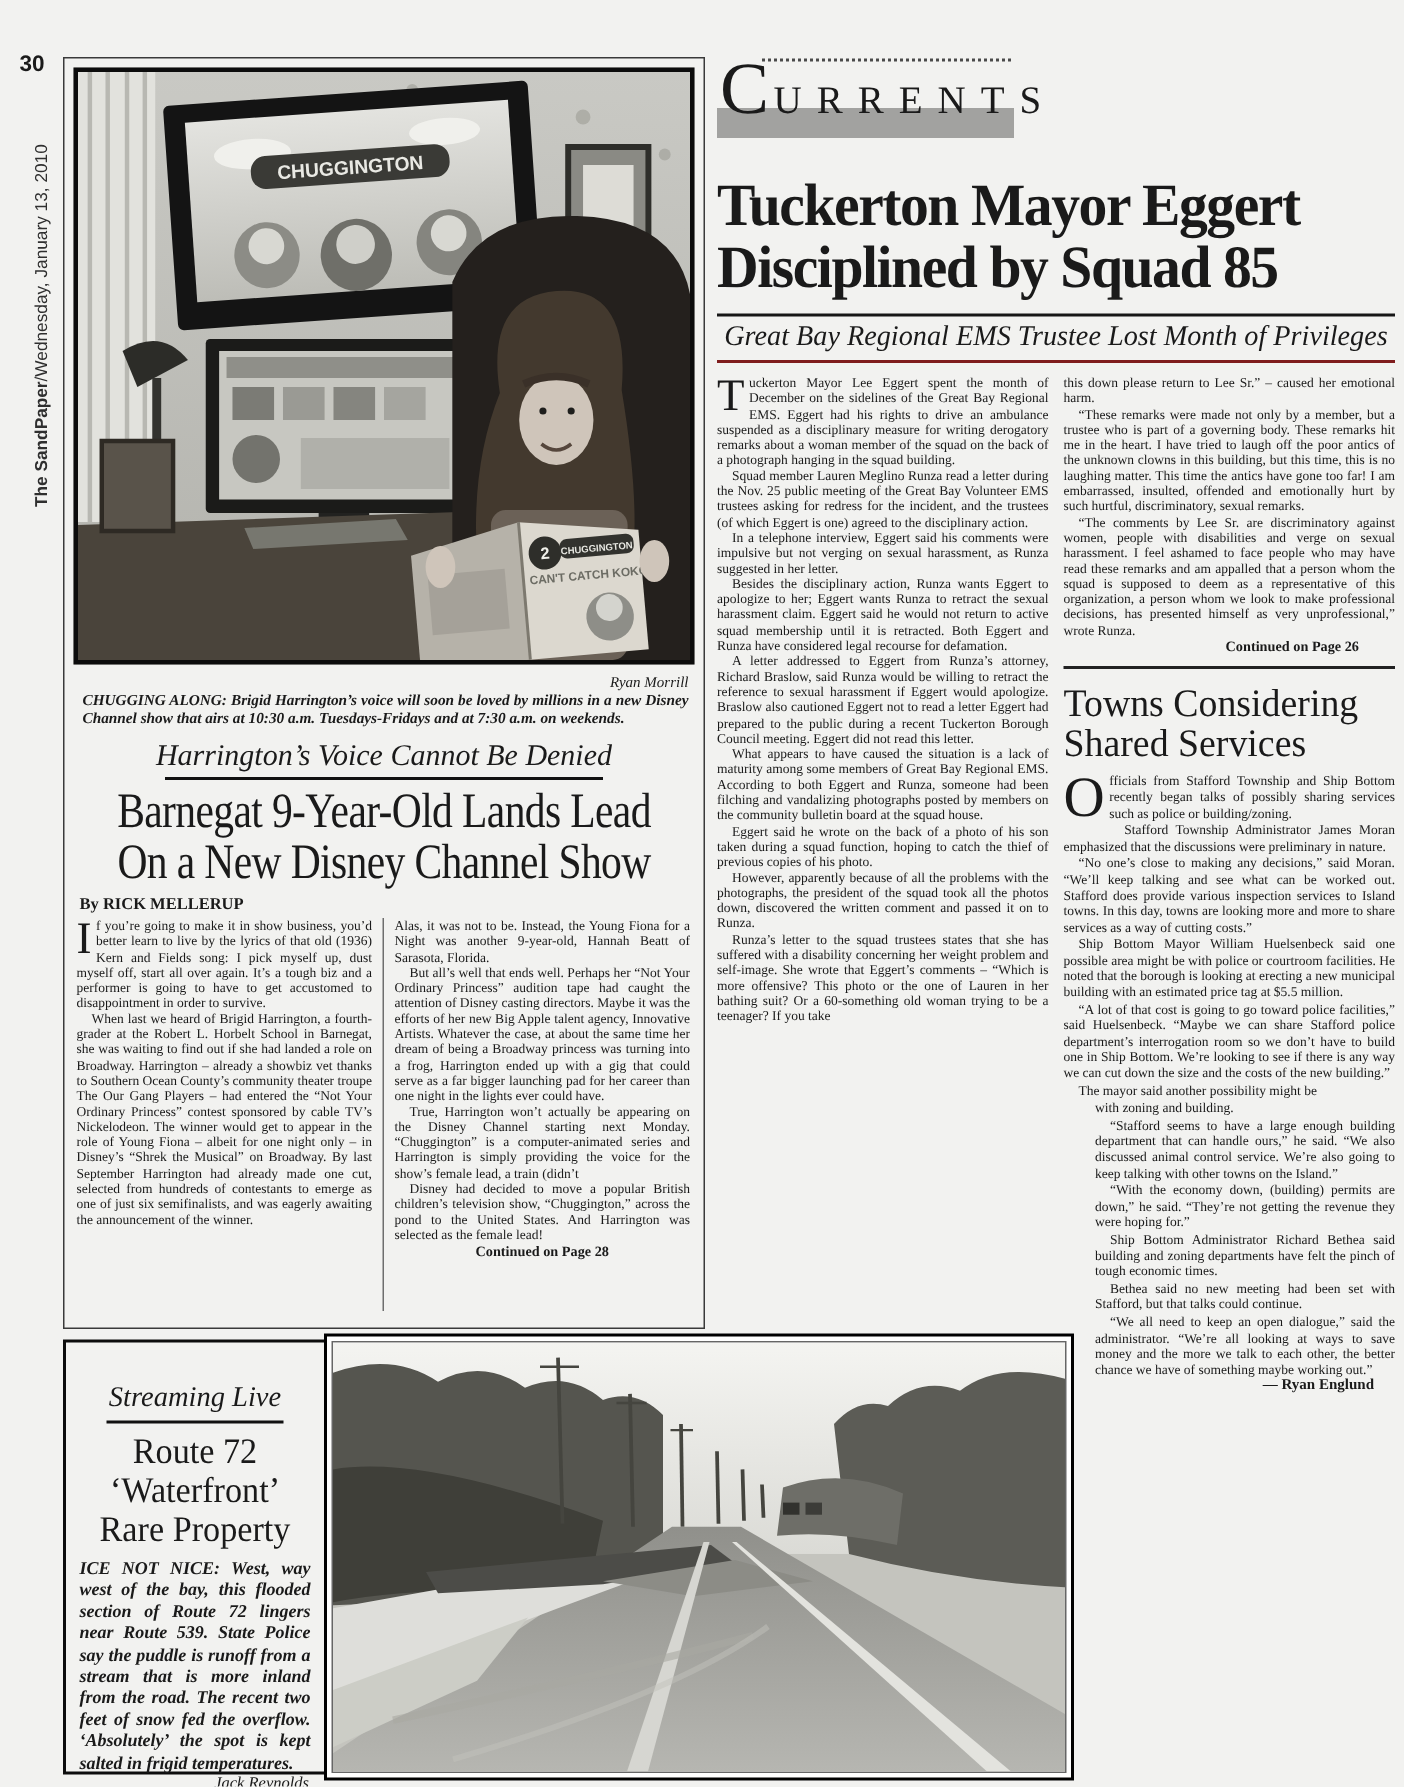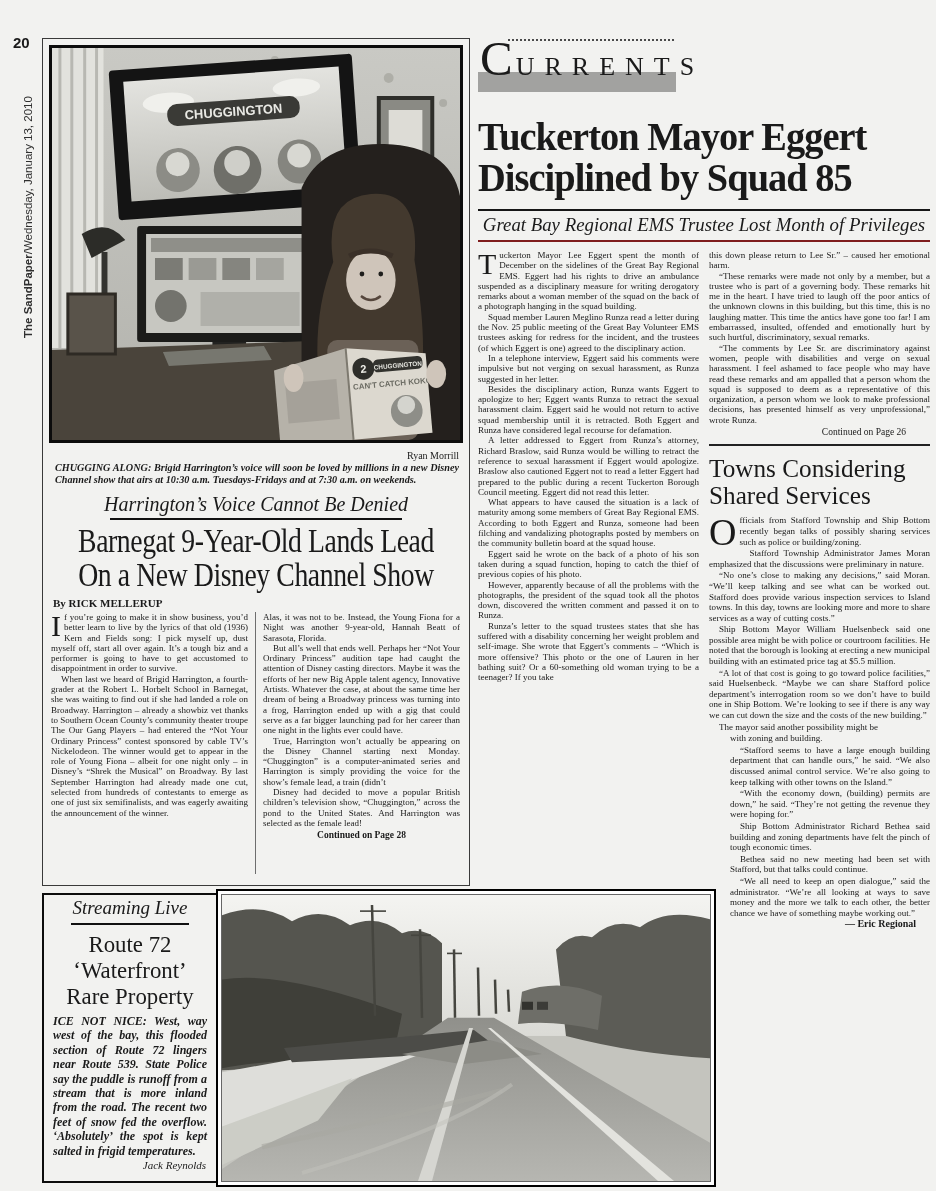--- a/index.html
+++ b/index.html
@@ -13,21 +13,21 @@
     font-weight:bold;font-size:15px;}
   .edition{position:absolute;left:22px;top:338px;width:300px;height:14px;
     transform:rotate(-90deg);transform-origin:0 0;
     font-family:"Liberation Sans",sans-serif;font-size:11.5px;color:#2f2f2f;white-space:nowrap;}
   .edition b{font-weight:bold;}
   
   .leftbox{position:absolute;left:42px;top:38px;width:428px;height:848px;
     border:1px solid #3a3a3a;box-sizing:border-box;}
   .photo-frame{margin:6px;height:398px;border:3px solid #0c0c0c;box-sizing:border-box;background:#bdbdb8;overflow:hidden;}
   .photo-frame svg{display:block;width:100%;height:100%;}
-  .photo-credit{font-size:10px;text-align:right;padding:1px 10px 0 0;}
+  .photo-credit{font-style:italic;font-size:10px;text-align:right;padding:1px 10px 0 0;}
   .photo-caption{font-weight:bold;font-style:italic;font-size:10.2px;line-height:12px;
     text-align:justify;padding:1px 10px 0 12px;}
   .kicker{margin-top:7px;text-align:center;font-style:italic;font-size:20px;line-height:22px;}
   .kicker-rule{width:292px;border-top:2px solid #111;margin:3px auto 4px auto;}
   .d-headline{text-align:center;font-size:33px;line-height:34px;letter-spacing:-.5px;}
   .d-headline .fit{display:block;white-space:nowrap;transform:scaleX(.84);transform-origin:50% 50%;}
   .byline{font-weight:bold;font-size:11px;padding:5px 0 3px 10px;}
   .d-cols{display:flex;padding:0 8px;height:262px;overflow:hidden;}
   .d-col1{width:197px;padding-right:7px;border-right:1px solid #6e6e6e;}
   .d-col2{width:197px;padding-left:7px;}
@@ -46,49 +46,49 @@
   .mast-rest{font-size:26px;letter-spacing:10px;margin-left:3px;}
   .mast-dots{position:absolute;left:30px;top:9px;width:166px;border-top:2px dotted #4a4a4a;z-index:2;}
   .e-headline{margin-top:20px;font-weight:bold;font-size:40px;line-height:41px;letter-spacing:-1px;}
   .e-headline .fit{display:block;white-space:nowrap;transform:scaleX(.96);transform-origin:0 50%;}
   .subhead-wrap{margin-top:11px;border-top:2px solid #161616;border-bottom:2px solid #7f1d1d;
     padding:3px 0 4px 0;text-align:center;}
   .subhead{font-style:italic;font-size:19px;line-height:22px;white-space:nowrap;display:block;transform:scaleX(.99);transform-origin:50% 50%;}
   .e-cols{display:flex;margin-top:8px;}
   .e-colA{width:221px;margin-right:10px;}
   .e-colB{width:221px;}
-  .continued-r{font-weight:normal;font-size:9.5px;text-align:right;padding-right:24px;margin-top:2px;}
+  .continued-r{font-weight:bold;font-size:9.5px;text-align:right;padding-right:24px;margin-top:2px;}
   .rule2{border-top:2px solid #222;margin:7px 0 9px 0;}
   .t-headline{font-size:26px;line-height:27px;}
   .t-headline .fit{display:block;white-space:nowrap;transform:scaleX(.97);transform-origin:0 50%;}
   .towns-body{margin-top:6px;font-size:9px;line-height:10.6px;text-align:justify;}
   .towns-body p{margin:0 0 1px 0;text-indent:10px;}
   .towns-body p.first{text-indent:0;}
   .towns-narrow{margin-left:21px;}
   .t-byline{font-weight:bold;font-size:10px;text-align:right;padding-right:14px;margin-top:1px;}
   
   .streambox{position:absolute;left:42px;top:893px;width:176px;height:290px;
     border:2px solid #0d0d0d;box-sizing:border-box;}
-  .s-kicker{margin-top:2px;text-align:center;font-style:italic;font-size:19px;}
+  .s-kicker{margin-top:26px;text-align:center;font-style:italic;font-size:19px;}
   .s-rule{width:118px;border-top:2px solid #111;margin:4px auto 6px auto;}
   .s-headline{text-align:center;font-size:24px;line-height:26px;}
   .s-headline .fit{display:block;white-space:nowrap;transform:scaleX(.95);transform-origin:50% 50%;}
   .s-caption{font-weight:bold;font-style:italic;font-size:12px;line-height:14.4px;
     text-align:justify;padding:5px 9px 0 9px;}
   .s-credit{font-style:italic;font-size:11px;text-align:right;padding-right:10px;margin-top:1px;}
   
   .roadbox{position:absolute;left:216px;top:889px;width:500px;height:298px;
     border:2px solid #000;box-sizing:border-box;background:#fff;}
   .roadbox .inner{position:absolute;left:3px;top:3px;right:3px;bottom:3px;border:1px solid #666;overflow:hidden;}
   .roadbox svg{display:block;width:100%;height:100%;}
 </style>
 </head>
 <body>
 
-<div class="pagenum">20</div>
+<div class="pagenum">30</div>
 <div class="edition"><b>The SandPaper</b><span>/Wednesday, January 13, 2010</span></div>
 
 <div class="leftbox">
   <div class="photo-frame">
     <svg viewBox="0 0 412 392" preserveAspectRatio="none">
       <defs>
         <linearGradient id="wall" x1="0" y1="0" x2="0" y2="1">
           <stop offset="0" stop-color="#c9c9c4"></stop>
             <stop offset="1" stop-color="#b2b2ac"></stop>
         </linearGradient>
@@ -252,21 +252,21 @@
         <p>Ship Bottom Mayor William Huelsenbeck said one possible area might be with police or courtroom facilities. He noted that the borough is looking at erecting a new municipal building with an estimated price tag at $5.5 million.</p>
         <p>“A lot of that cost is going to go toward police facilities,” said Huelsenbeck. “Maybe we can share Stafford police department’s interrogation room so we don’t have to build one in Ship Bottom. We’re looking to see if there is any way we can cut down the size and the costs of the new building.”</p>
         <p>The mayor said another possibility might be</p>
         <div class="towns-narrow">
           <p class="first">with zoning and building.</p>
           <p>“Stafford seems to have a large enough building department that can handle ours,” he said. “We also discussed animal control service. We’re also going to keep talking with other towns on the Island.”</p>
           <p>“With the economy down, (building) permits are down,” he said. “They’re not getting the revenue they were hoping for.”</p>
           <p>Ship Bottom Administrator Richard Bethea said building and zoning departments have felt the pinch of tough economic times.</p>
           <p>Bethea said no new meeting had been set with Stafford, but that talks could continue.</p>
           <p>“We all need to keep an open dialogue,” said the administrator. “We’re all looking at ways to save money and the more we talk to each other, the better chance we have of something maybe working out.”</p>
-          <div class="t-byline">— Eric Regional</div>
+          <div class="t-byline">— Ryan Englund</div>
         </div>
       </div>
     </div>
   </div>
 </div>
 
 <div class="streambox">
   <div class="s-kicker">Streaming Live</div>
   <div class="s-rule"></div>
   <div class="s-headline">

